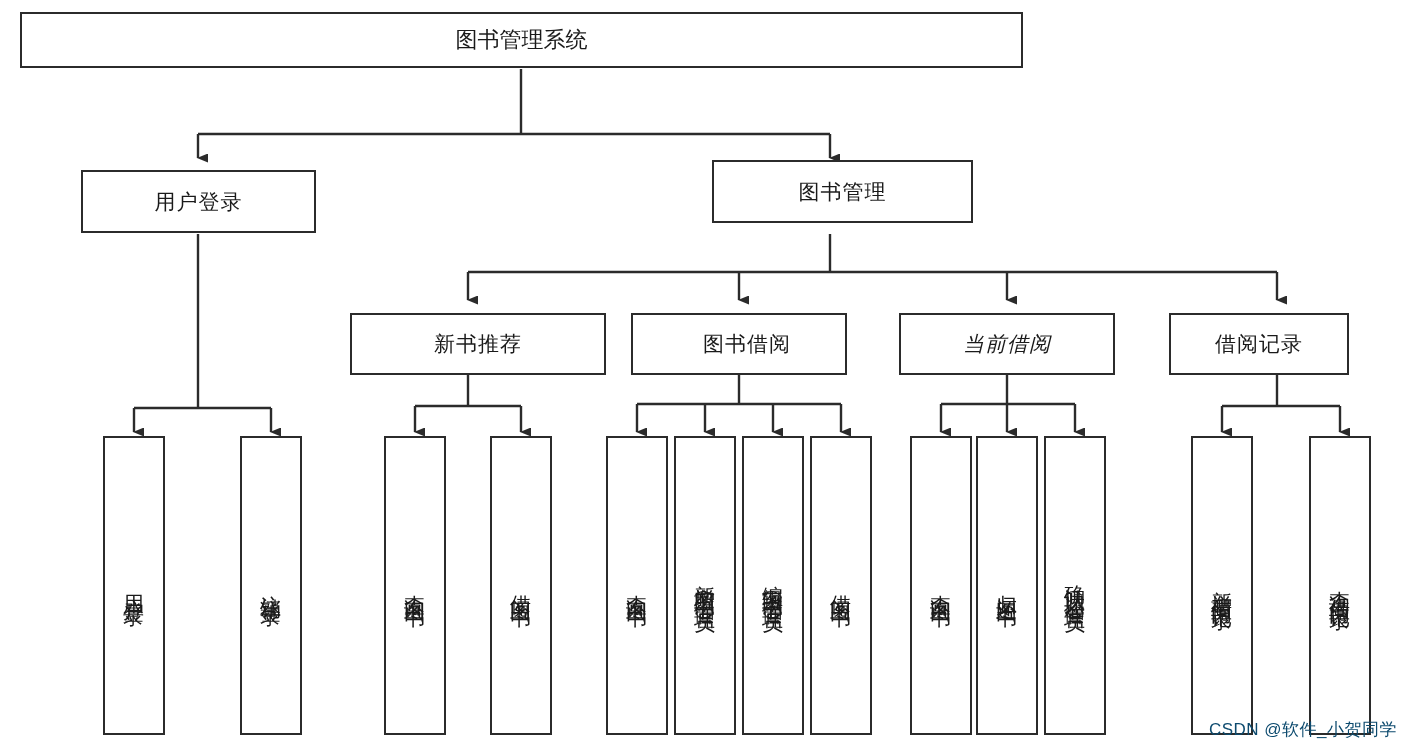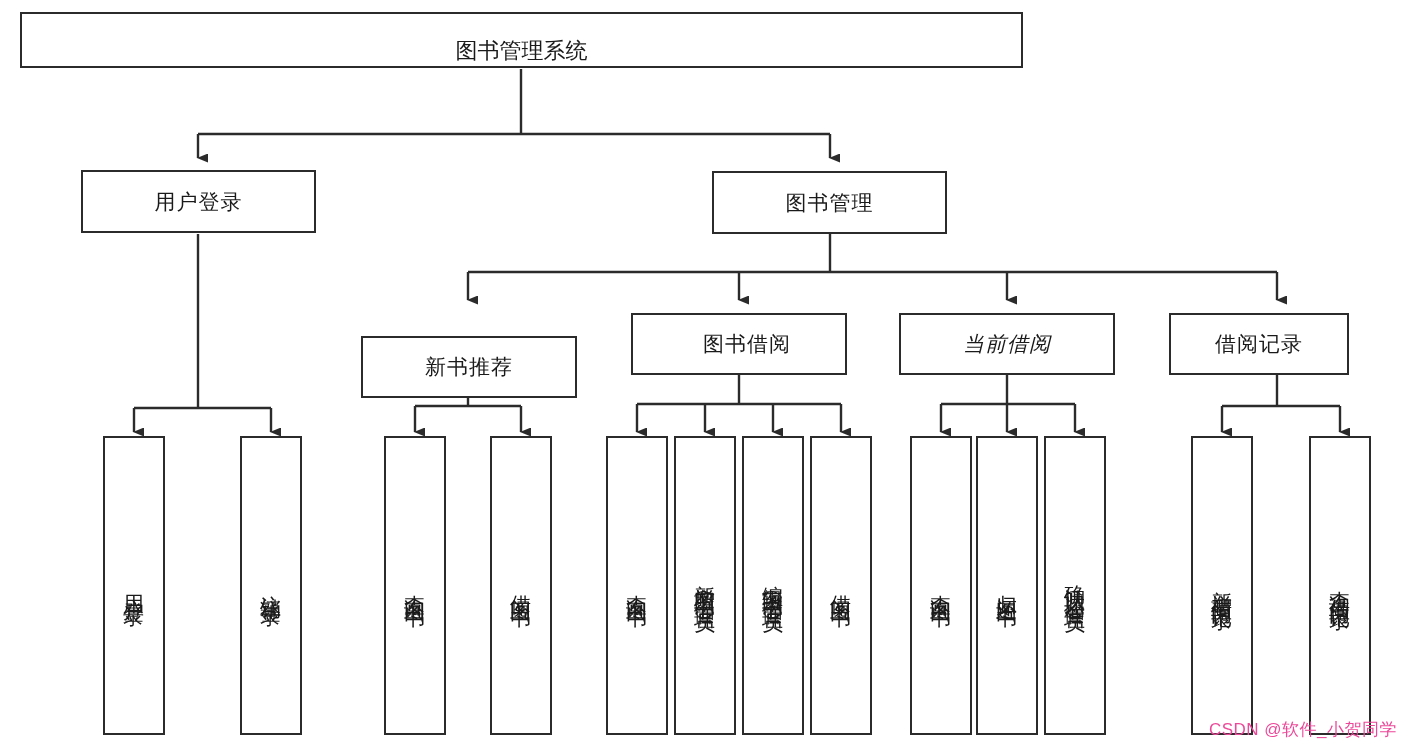--- a/index.html
+++ b/index.html
@@ -54,21 +54,21 @@
     top: 0;
     width: 1405px;
     height: 747px;
     pointer-events: none;
   }
   .watermark {
     position: absolute;
     right: 8px;
     bottom: 6px;
     font-size: 17px;
-    color: #ec4899;
+    color: #0c4a6e;
     letter-spacing: 0.5px;
     white-space: nowrap;
   }
 </style>
 </head>
 <body>
 
 <div id="canvas">
 
   <svg class="edges" viewBox="0 0 1405 747">
@@ -114,32 +114,32 @@
       <path d="M1007,404 L1007,432" marker-end="url(#arrow)"></path>
       <path d="M1075,404 L1075,432" marker-end="url(#arrow)"></path>
 
       <path d="M1277,375 L1277,406"></path>
       <path d="M1222,406 L1340,406"></path>
       <path d="M1222,406 L1222,432" marker-end="url(#arrow)"></path>
       <path d="M1340,406 L1340,432" marker-end="url(#arrow)"></path>
     </g>
   </svg>
 
-  <div class="node root" style="left:20px; top:12px; width:1003px; height:56px;align-items:flex-end;">
+  <div class="node root" style="left:20px; top:12px; width:1003px; height:56px;">
     <span>图书管理系统</span>
   </div>
 
   <div class="node horiz" style="left:81px; top:170px; width:235px; height:63px;">
     <span>用户登录</span>
   </div>
-  <div class="node horiz" style="left:712px; top:171px; width:235px; height:63px;">
+  <div class="node horiz" style="left:712px; top:160px; width:261px; height:63px;">
     <span>图书管理</span>
   </div>
 
-  <div class="node horiz" style="left:361px; top:313px; width:216px; height:62px;margin-top:23px;">
+  <div class="node horiz" style="left:350px; top:313px; width:256px; height:62px;">
     <span>新书推荐</span>
   </div>
   <div class="node horiz" style="left:631px; top:313px; width:216px; height:62px;padding-left:16px;">
     <span>图书借阅</span>
   </div>
   <div class="node horiz" style="left:899px; top:313px; width:216px; height:62px;font-style:italic;">
     <span>当前借阅</span>
   </div>
   <div class="node horiz" style="left:1169px; top:313px; width:180px; height:62px;">
     <span>借阅记录</span>

